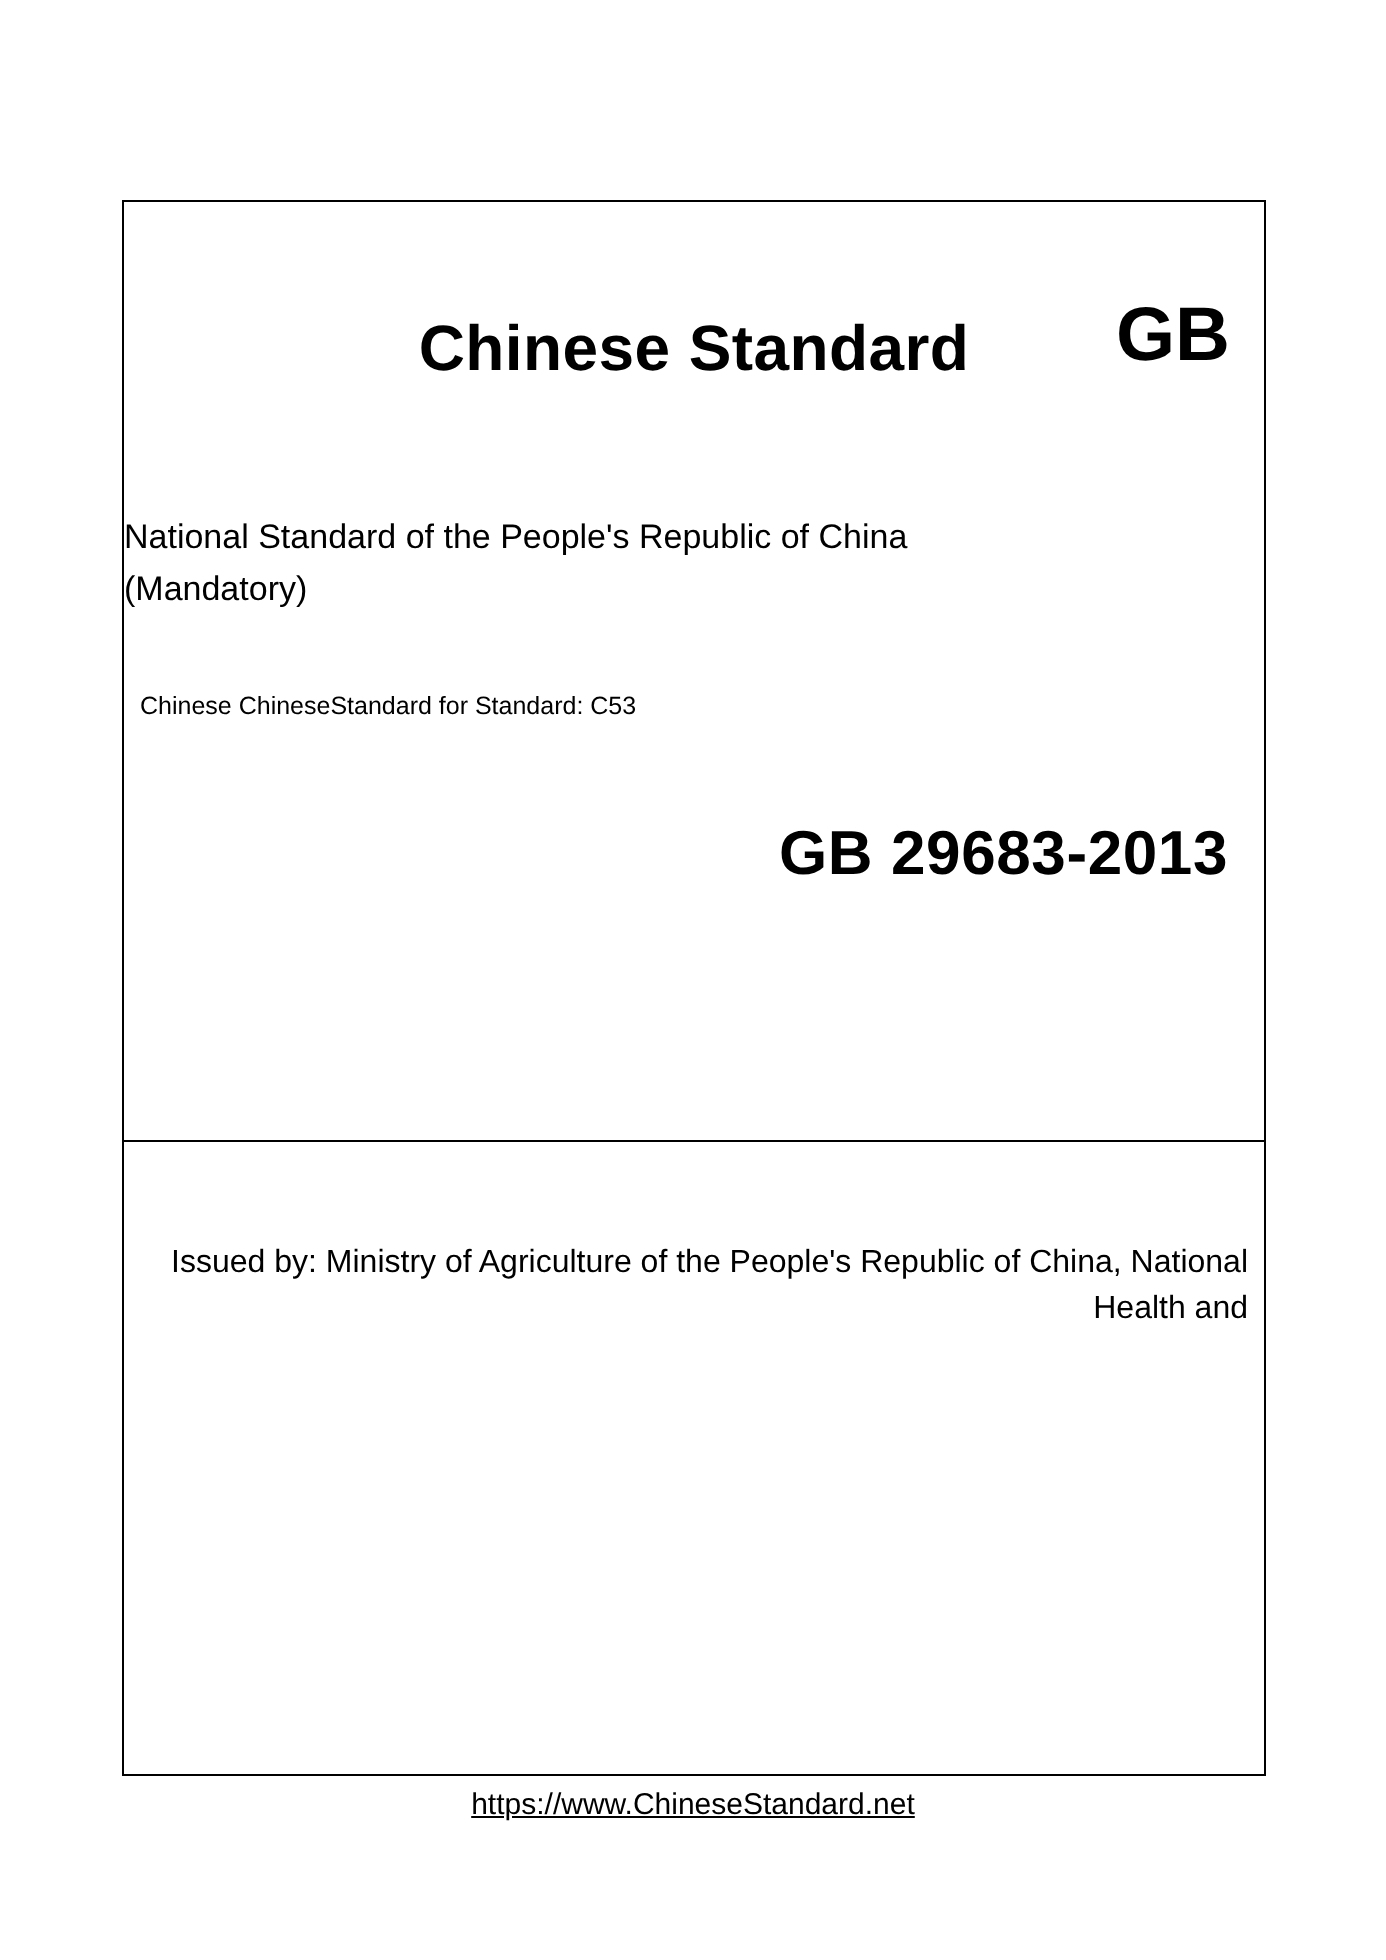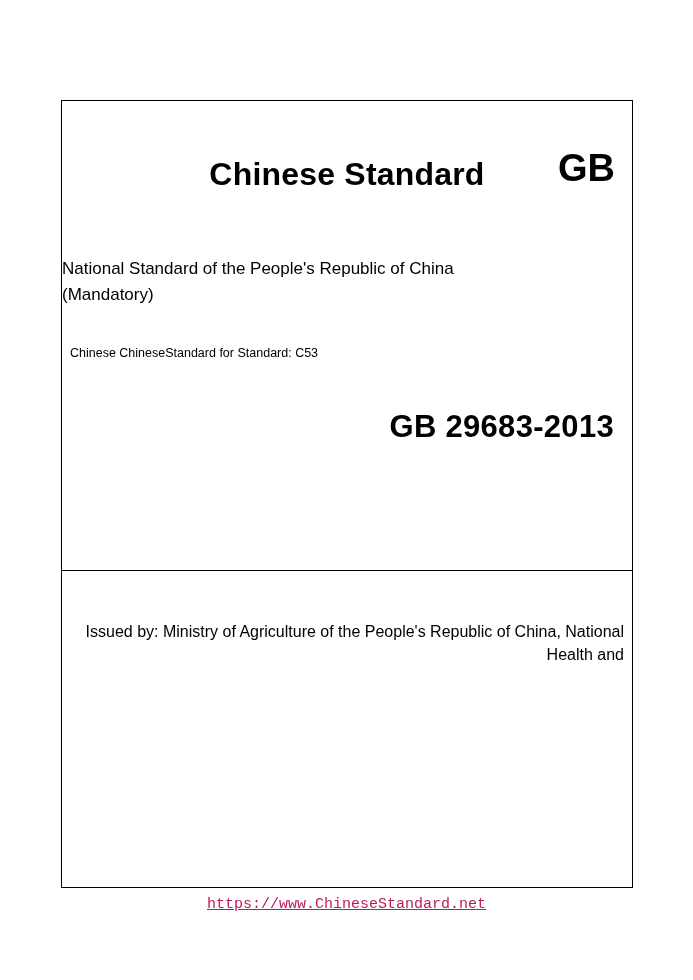--- a/index.html
+++ b/index.html
@@ -124,23 +124,22 @@
   }
   .footer-url {
     position: absolute;
     top: 894px;
     left: 0;
     width: 693px;
     text-align: center;
     font-size: 15px;
   }
   .footer-url a {
-    color: #be185d;
+    color: #000000;
     text-decoration: underline;
-    font-family: Liberation Mono, monospace;
   }
 </style>
 </head>
 <body>
 
 <div class="page">
 
 
   <div class="frame">
 

